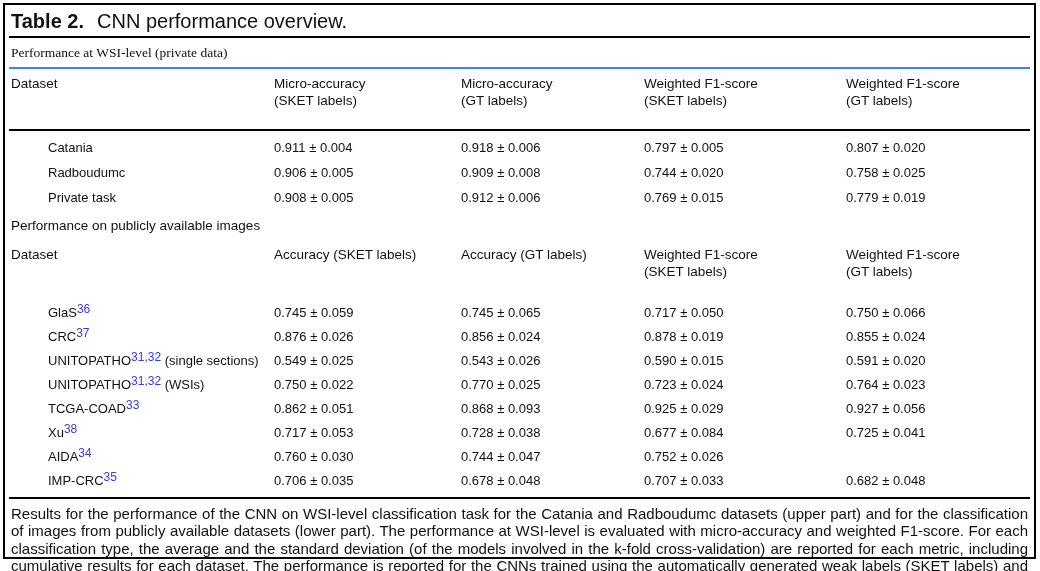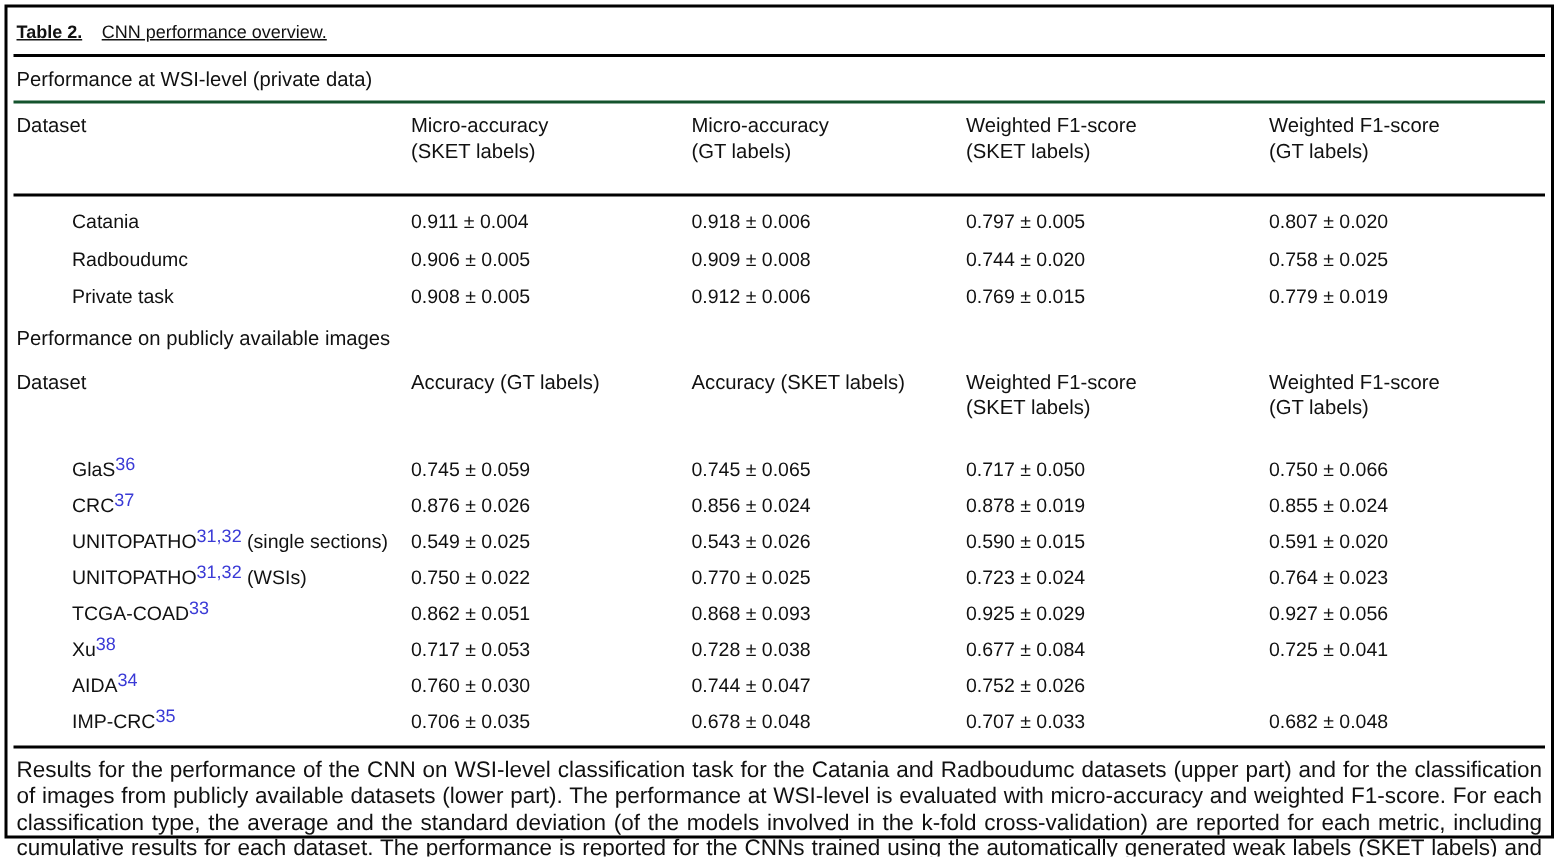--- a/index.html
+++ b/index.html
@@ -15,31 +15,30 @@
     position: absolute;
     left: 3px; top: 3px;
     width: 1033px; height: 556px;
     border: 2px solid #000000;
     background: #ffffff;
     padding: 0 4px;
   }
   .titlebar {
     padding: 8px 2px 7px 2px;
     border-bottom: 2px solid #000000;
-    font-size: 12px;
+    font-size: 20px;
     line-height: 16px;
-    text-decoration: underline;
   }
   .titlebar .bold { font-weight: bold; margin-right: 13px; }
   .section-heading {
     padding: 7px 2px 6px 2px;
     font-size: 13.5px;
     line-height: 16px;
   }
-  .section-heading.first { border-bottom: 2px solid #14532d; }
+  .section-heading.first { border-bottom: 2px solid #3b82f6; font-family: Liberation Serif, serif; }
   .grid {
     display: grid;
     grid-template-columns: 263px 187px 183px 202px 1fr;
     padding: 0 2px;
   }
   .header-row {
     font-size: 13.5px;
     line-height: 17px;
     padding-top: 6px;
     padding-bottom: 20px;
@@ -128,25 +127,25 @@
   </div>
 
   <div class="section-heading">Performance on publicly available images</div>
 
   <div class="grid header-row">
     <div>
       <div>Dataset</div>
       <div></div>
     </div>
     <div>
+      <div>Accuracy (SKET labels)</div>
+      <div></div>
+    </div>
+    <div>
       <div>Accuracy (GT labels)</div>
-      <div></div>
-    </div>
-    <div>
-      <div>Accuracy (SKET labels)</div>
       <div></div>
     </div>
     <div>
       <div>Weighted F1-score</div>
       <div>(SKET labels)</div>
     </div>
     <div>
       <div>Weighted F1-score</div>
       <div>(GT labels)</div>
     </div>

